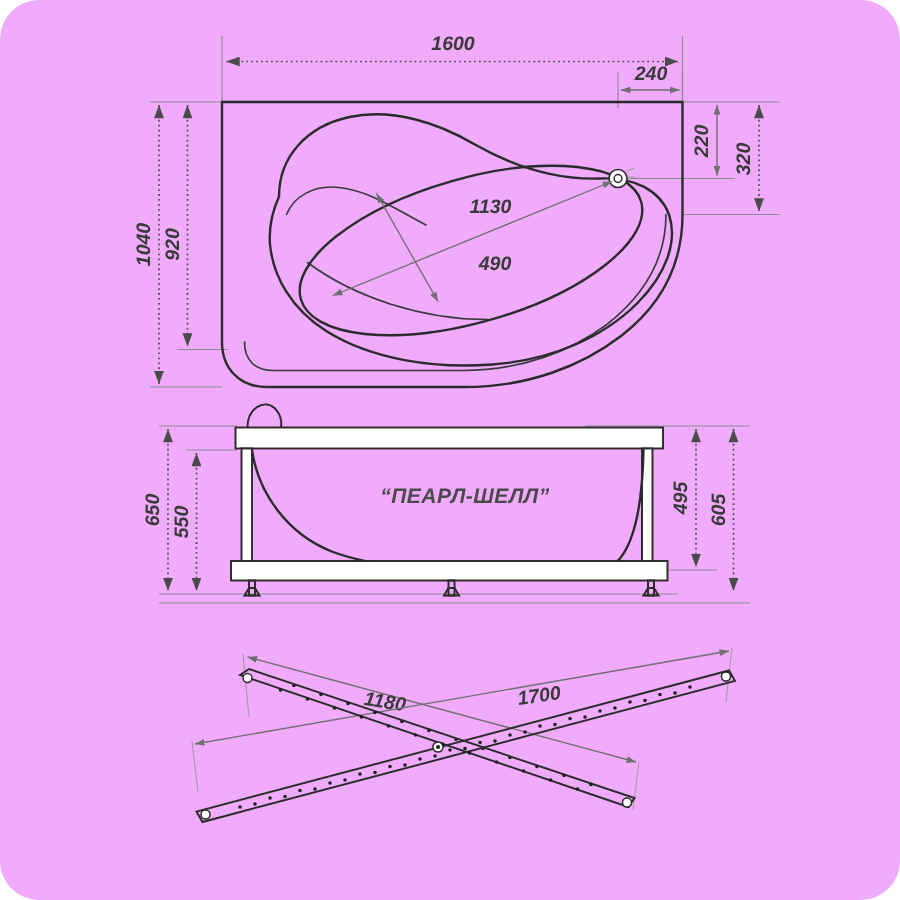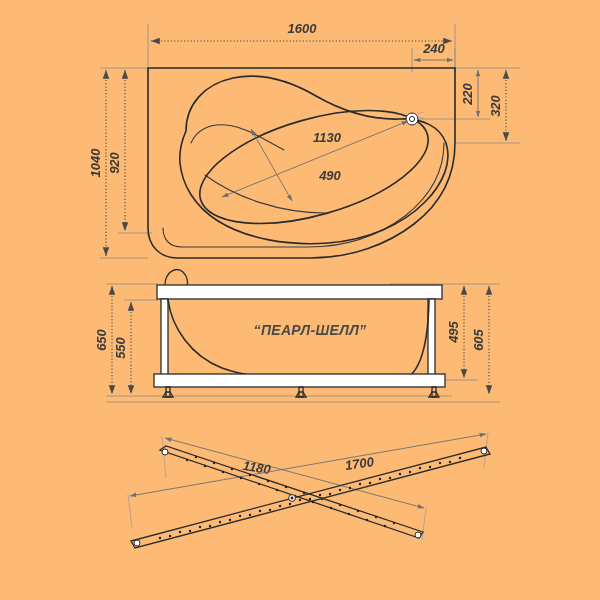--- a/index.html
+++ b/index.html
@@ -1,17 +1,17 @@
 <!DOCTYPE html>
 <html><head>
 <meta charset="utf-8">
 <style>
   html,body{margin:0;padding:0;background:#ffffff;}
   body{width:600px;height:600px;font-family:"Liberation Sans",sans-serif;overflow:hidden;}
-  #sheet{position:relative;width:600px;height:600px;background:#fdba74;}
+  #sheet{position:relative;width:600px;height:600px;background:#f0abfc;border-radius:26px;}
   svg{display:block;}
   .dimtext{
     font-family:"Liberation Sans",sans-serif;
     font-style:italic;
     font-weight:bold;
     font-size:13px;
     fill:#3a3a3a;
   }
   .modeltext{
     font-family:"Liberation Sans",sans-serif;

